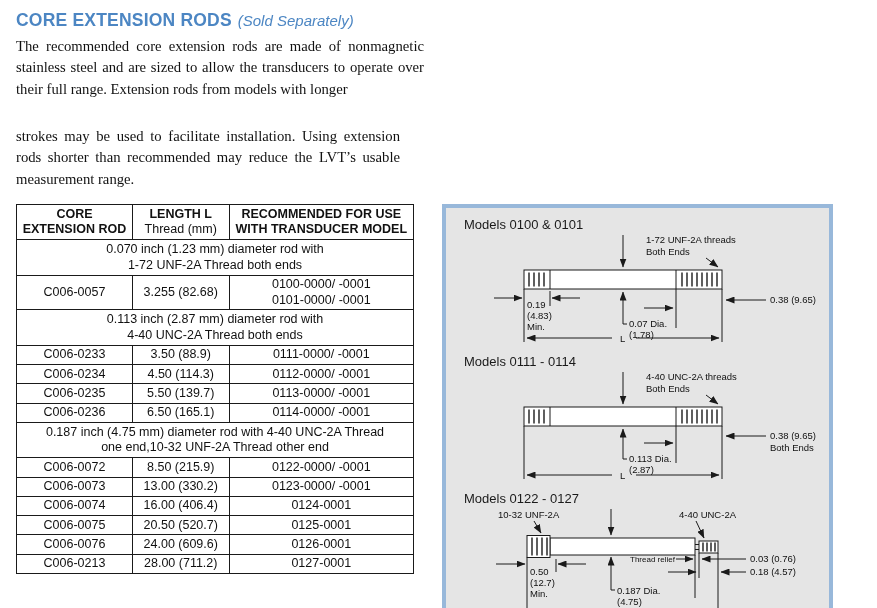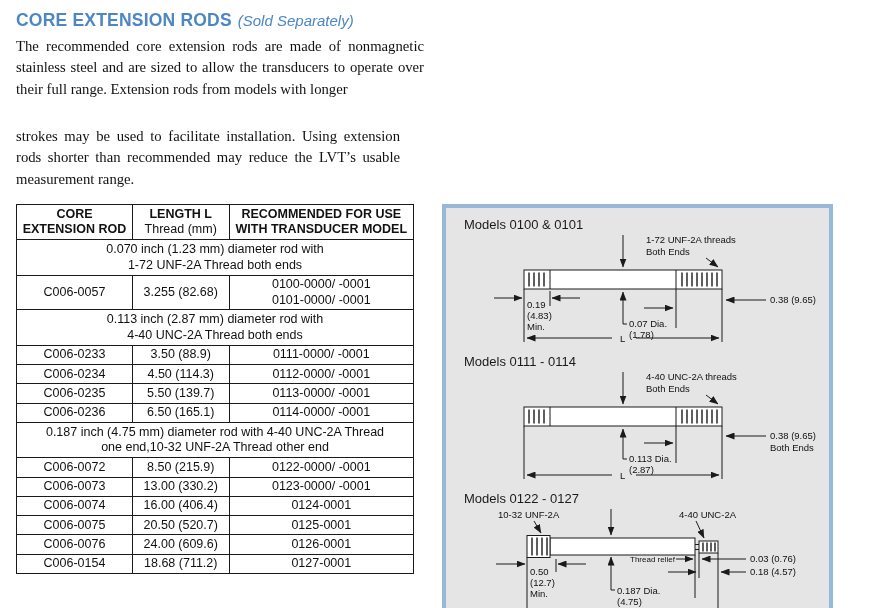--- a/index.html
+++ b/index.html
@@ -142,22 +142,22 @@
         <td class="datarow">C006-0075</td>
         <td class="datarow">20.50 (520.7)</td>
         <td class="datarow">0125-0001</td>
       </tr>
       <tr>
         <td class="datarow">C006-0076</td>
         <td class="datarow">24.00 (609.6)</td>
         <td class="datarow">0126-0001</td>
       </tr>
       <tr>
-        <td class="datarow">C006-0154</td>
-        <td class="datarow">18.68 (711.2)</td>
+        <td class="datarow">C006-0213</td>
+        <td class="datarow">28.00 (711.2)</td>
         <td class="datarow">0127-0001</td>
       </tr>
     </tbody>
       </table>
 
     <div class="panel">
 
       <div class="dg-title">Models 0100 &amp; 0101</div>
       <svg class="dg" width="384" height="118" viewBox="0 0 384 118">
         <defs>

